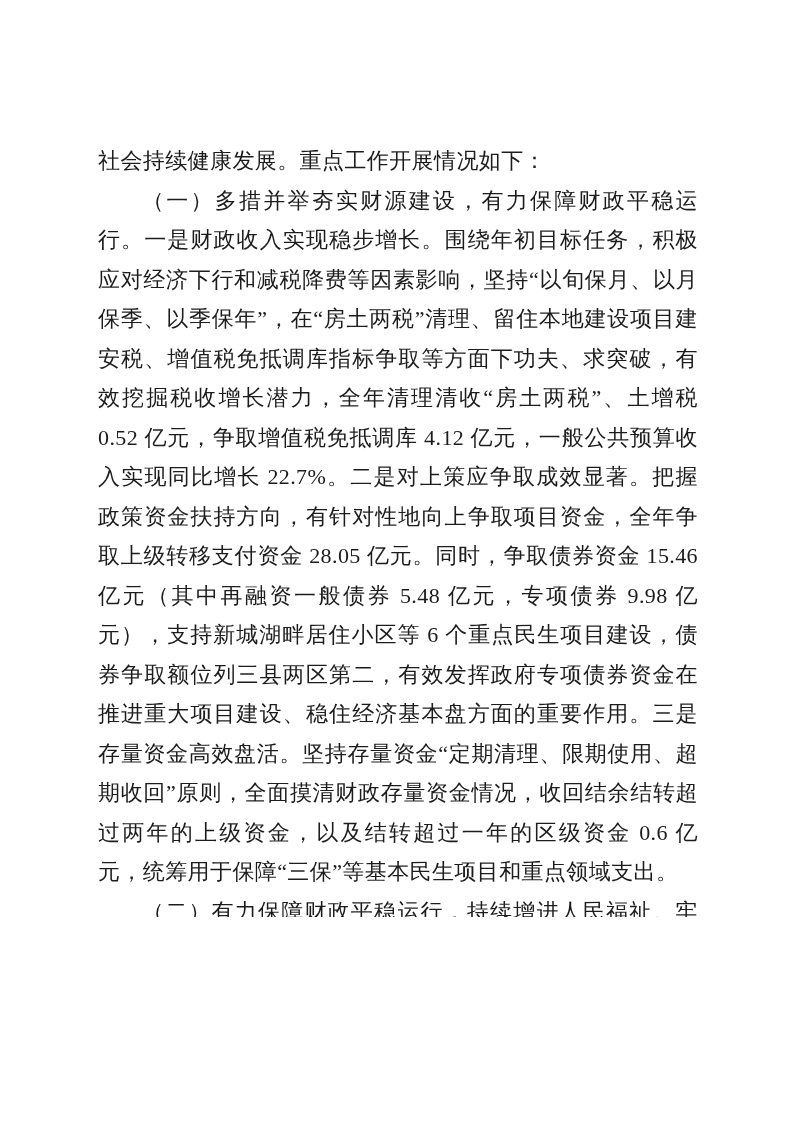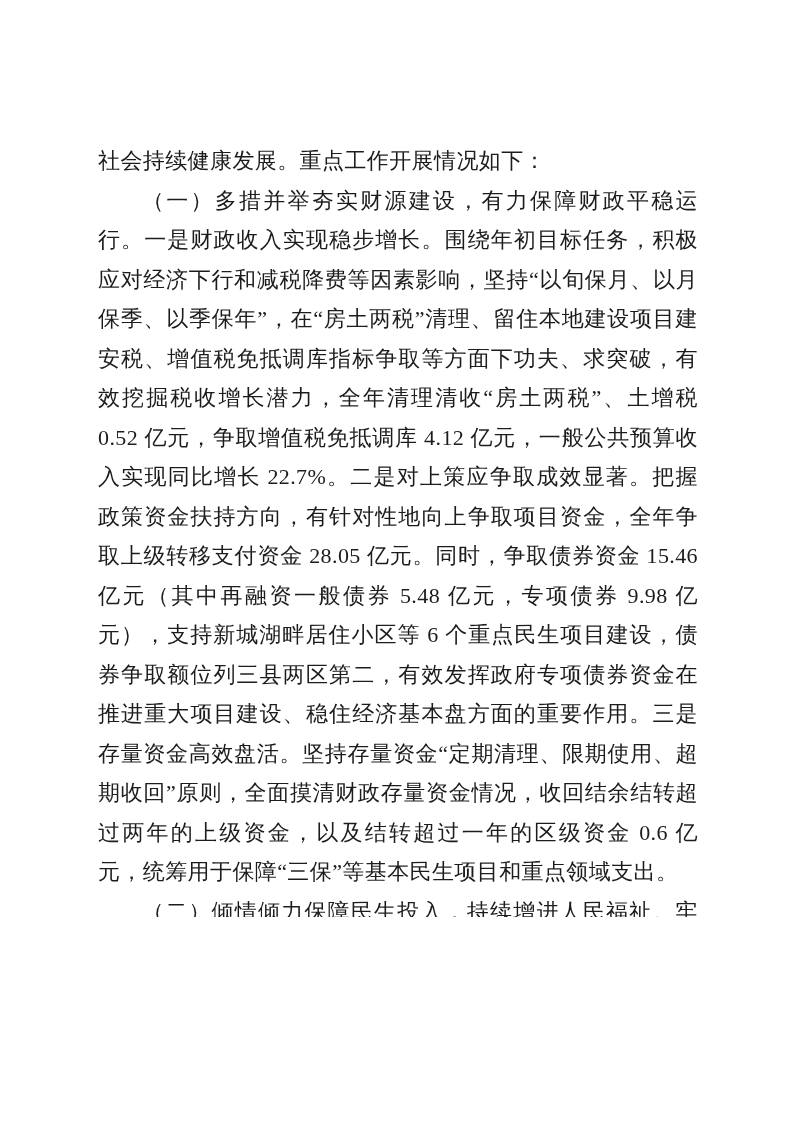--- a/index.html
+++ b/index.html
@@ -60,20 +60,20 @@
 
     <p class="para">
       <span class="run">社会持续健康发展。重点工作开展情况如下：</span>
     </p>
 
     <p class="para indent">
       <span class="run bold">（一）多措并举夯实财源建设，有力保障财政平稳运行。一是财政收入实现稳步增长。</span><span class="run">围绕年初目标任务，积极应对经济下行和减税降费等因素影响，坚持“以旬保月、以月保季、以季保年”，在“房土两税”清理、留住本地建设项目建安税、增值税免抵调库指标争取等方面下功夫、求突破，有效挖掘税收增长潜力，全年清理清收“房土两税”、土增税 0.52 亿元，争取增值税免抵调库 4.12 亿元，一般公共预算收入实现同比增长 22.7%。</span><span class="run bold">二是对上策应争取成效显著。</span><span class="run">把握政策资金扶持方向，有针对性地向上争取项目资金，全年争取上级转移支付资金 28.05 亿元。同时，争取债券资金 15.46 亿元（其中再融资一般债券 5.48 亿元，专项债券 9.98 亿元），支持新城湖畔居住小区等 6 个重点民生项目建设，债券争取额位列三县两区第二，有效发挥政府专项债券资金在推进重大项目建设、稳住经济基本盘方面的重要作用。</span><span class="run bold">三是存量资金高效盘活。</span><span class="run">坚持存量资金“定期清理、限期使用、超期收回”原则，全面摸清财政存量资金情况，收回结余结转超过两年的上级资金，以及结转超过一年的区级资金 0.6 亿元，统筹用于保障“三保”等基本民生项目和重点领域支出。</span>
     </p>
 
     <p class="para indent">
-      <span class="run bold">（二）倾情倾力保障民生投入，持续增进人民福祉。</span><span class="run">牢固树立过“紧日子”思想，大力压减非刚性支出，全力保障民生领域重点支出，投入民生类资金 84.71 亿元，同比增长 4.9%，占一般</span>
+      <span class="run bold">（二）有力保障财政平稳运行，持续增进人民福祉。</span><span class="run">牢固树立过“紧日子”思想，大力压减非刚性支出，全力保障民生领域重点支出，投入民生类资金 84.71 亿元，同比增长 4.9%，占一般</span>
     </p>
 
   </div>
 
   <div class="page-number">— 5 —</div>
 
 </div>
 
 </body></html>

